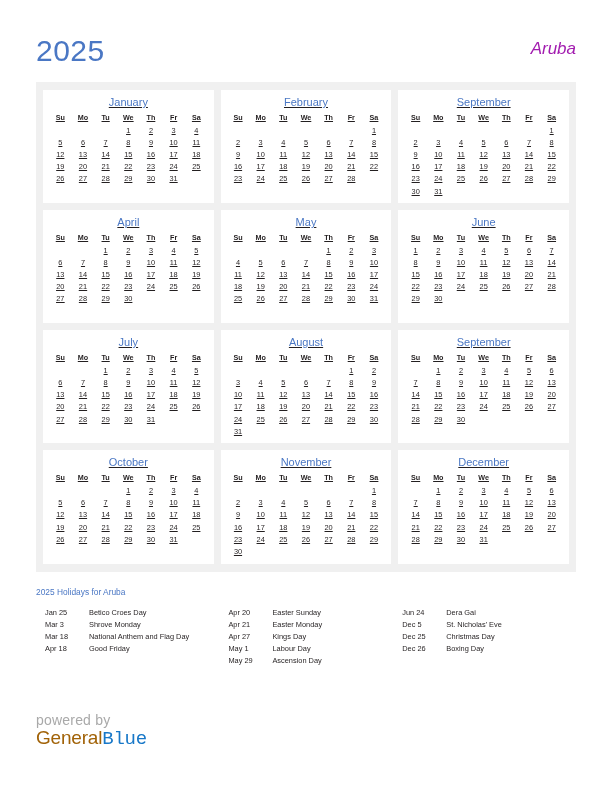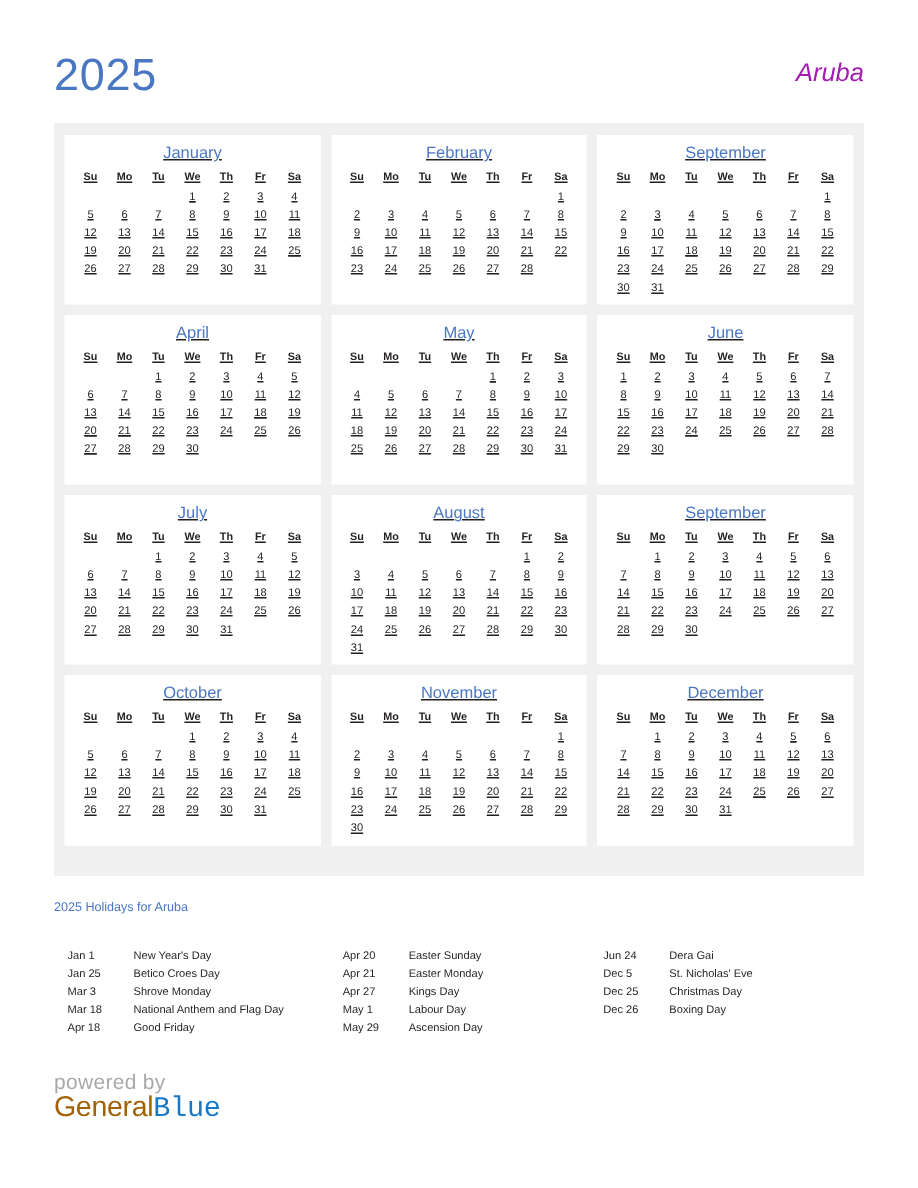--- a/index.html
+++ b/index.html
@@ -53,21 +53,21 @@
     background: #f0f0f0;
     padding: 8px 7px;
     box-sizing: border-box;
     text-decoration: underline;
   }
   .month-row {
     display: flex;
     gap: 7px;
     margin-bottom: 7px;
   }
-  .month-row:last-child { margin-bottom: 12px; }
+  .month-row:last-child { margin-bottom: 0; }
 
   .month-card {
     background: #ffffff;
     flex: 1 1 0;
     padding: 5px 6px 6px 6px;
     box-sizing: border-box;
     min-height: 105px;
   }
   .month-name {
     text-align: center;
@@ -107,21 +107,21 @@
   td.empty { color: transparent; }
 
   
   .legend {
     margin-top: 14px;
   }
   .legend-title {
     color: #4a77c4;
     font-size: 8.4px;
     line-height: 12px;
-    margin-bottom: 21px;
+    margin-bottom: 9px;
   }
   .legend-columns {
     display: flex;
     align-items: flex-start;
   }
   .legend-col {
     display: flex;
     flex-direction: column;
   }
   .legend-col-1 { width: 190px; padding-left: 9px; }
@@ -1043,24 +1043,20 @@
           </table>
         </div>
       </div>
     </div>
 
   <div class="legend">
     <div class="legend-title">2025 Holidays for Aruba</div>
     <div class="legend-columns">
         <div class="legend-col legend-col-1">
           <div class="legend-item">
-            <span class="legend-date">Jan 1</span>
-            <span class="legend-name">New Year's Day</span>
-          </div>
-          <div class="legend-item">
             <span class="legend-date">Jan 25</span>
             <span class="legend-name">Betico Croes Day</span>
           </div>
           <div class="legend-item">
             <span class="legend-date">Mar 3</span>
             <span class="legend-name">Shrove Monday</span>
           </div>
           <div class="legend-item">
             <span class="legend-date">Mar 18</span>
             <span class="legend-name">National Anthem and Flag Day</span>

